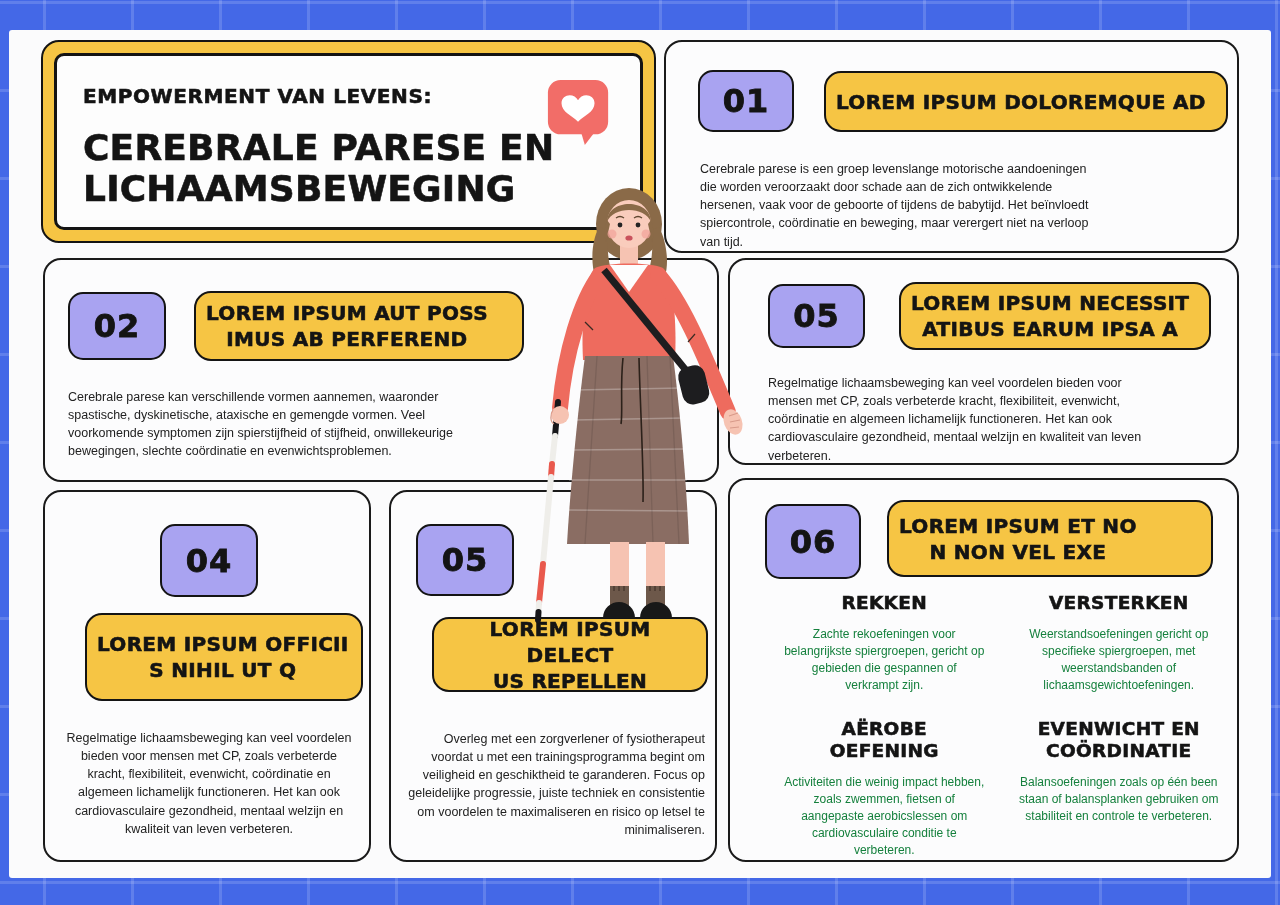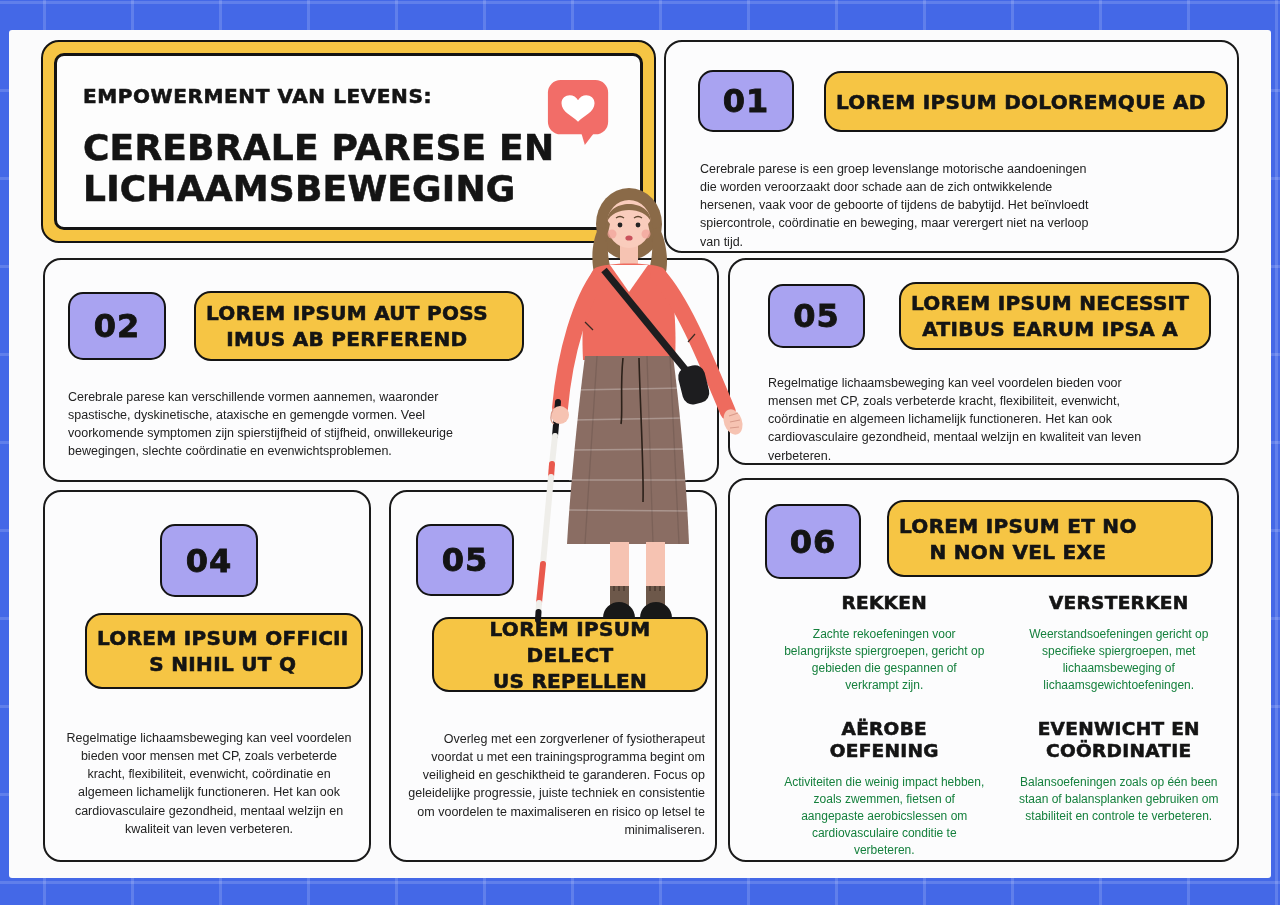--- a/index.html
+++ b/index.html
@@ -69,21 +69,21 @@
 
   
   .sec3 { left:719px; top:228px; width:511px; height:207px; }
   .sec3 .badge { left:38px; top:24px; width:97px; height:64px; }
   .sec3 .pill  { left:153px; top:22px; width:312px; height:68px; }
   .sec3 .body-text { left:38px; top:114px; width:374px; }
 
   
   .sec4 { left:34px; top:460px; width:328px; height:372px; text-align:center; }
   .sec4 .badge { left:115px; top:32px; width:98px; height:73px; }
-  .sec4 .pill  { left:24px; top:121px; width:278px; height:76px; }
+  .sec4 .pill  { left:24px; top:121px; width:278px; height:88px; }
   .sec4 .body-text { left:16px; top:237px; width:296px; text-align:center; }
 
   
   .sec5 { left:380px; top:460px; width:328px; height:372px; }
   .sec5 .badge { left:25px; top:32px; width:98px; height:72px; }
   .sec5 .pill  { left:25px; top:125px; width:276px; height:75px; }
   .sec5 .body-text { left:14px; top:238px; width:300px; text-align:right; }
 
   
   .sec6 { left:719px; top:448px; width:511px; height:384px; }
@@ -185,21 +185,21 @@
         <span class="display">LOREM IPSUM ET NO
 N NON VEL EXE</span>
       </div>
       <div class="sub-grid">
         <div class="sub">
           <h3 class="display">REKKEN</h3>
           <p>Zachte rekoefeningen voor belangrijkste spiergroepen, gericht op gebieden die gespannen of verkrampt zijn.</p>
         </div>
         <div class="sub">
           <h3 class="display">VERSTERKEN</h3>
-          <p>Weerstandsoefeningen gericht op specifieke spiergroepen, met lichaamsbeweging of lichaamsgewichtoefeningen.</p>
+          <p>Weerstandsoefeningen gericht op specifieke spiergroepen, met weerstandsbanden of lichaamsgewichtoefeningen.</p>
         </div>
         <div class="sub">
           <h3 class="display">AËROBE
 OEFENING</h3>
           <p>Activiteiten die weinig impact hebben, zoals zwemmen, fietsen of aangepaste aerobicslessen om cardiovasculaire conditie te verbeteren.</p>
         </div>
         <div class="sub">
           <h3 class="display">EVENWICHT EN
 COÖRDINATIE</h3>
           <p>Balansoefeningen zoals op één been staan of balansplanken gebruiken om stabiliteit en controle te verbeteren.</p>

